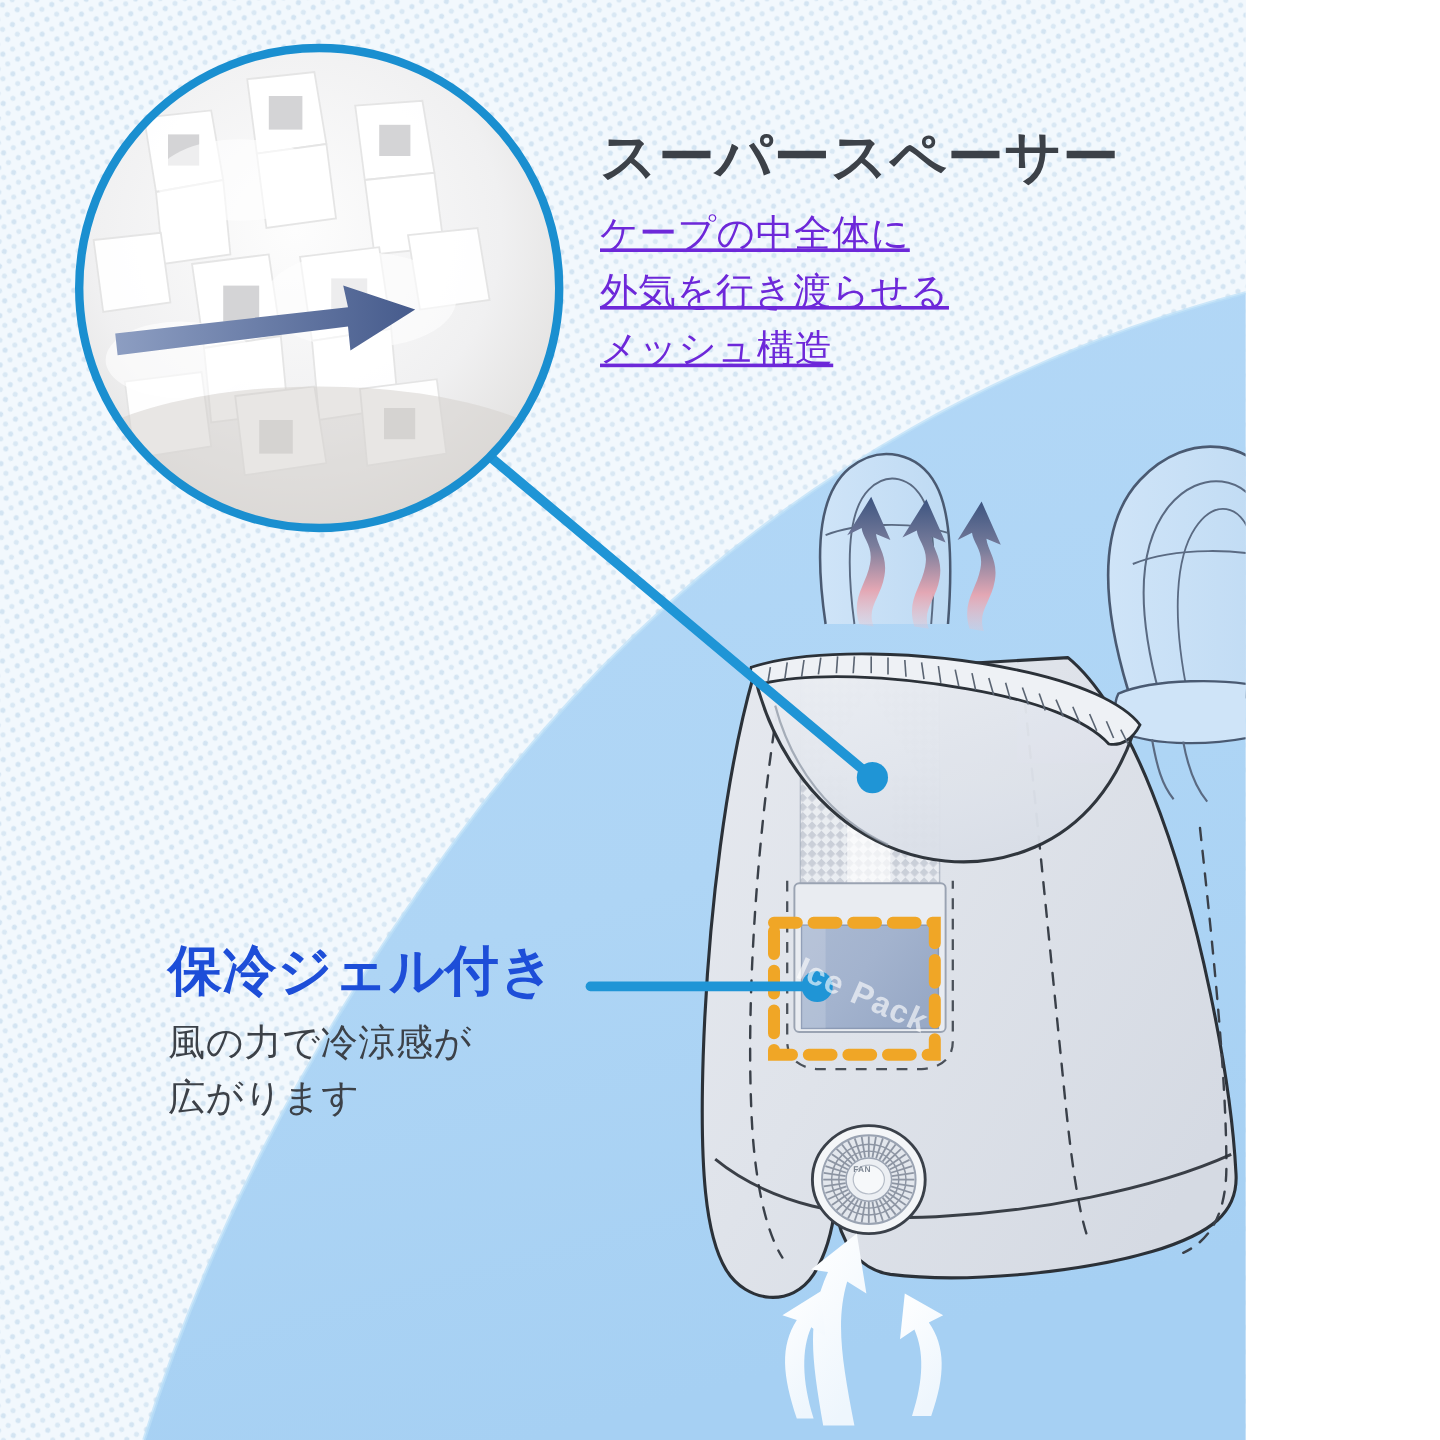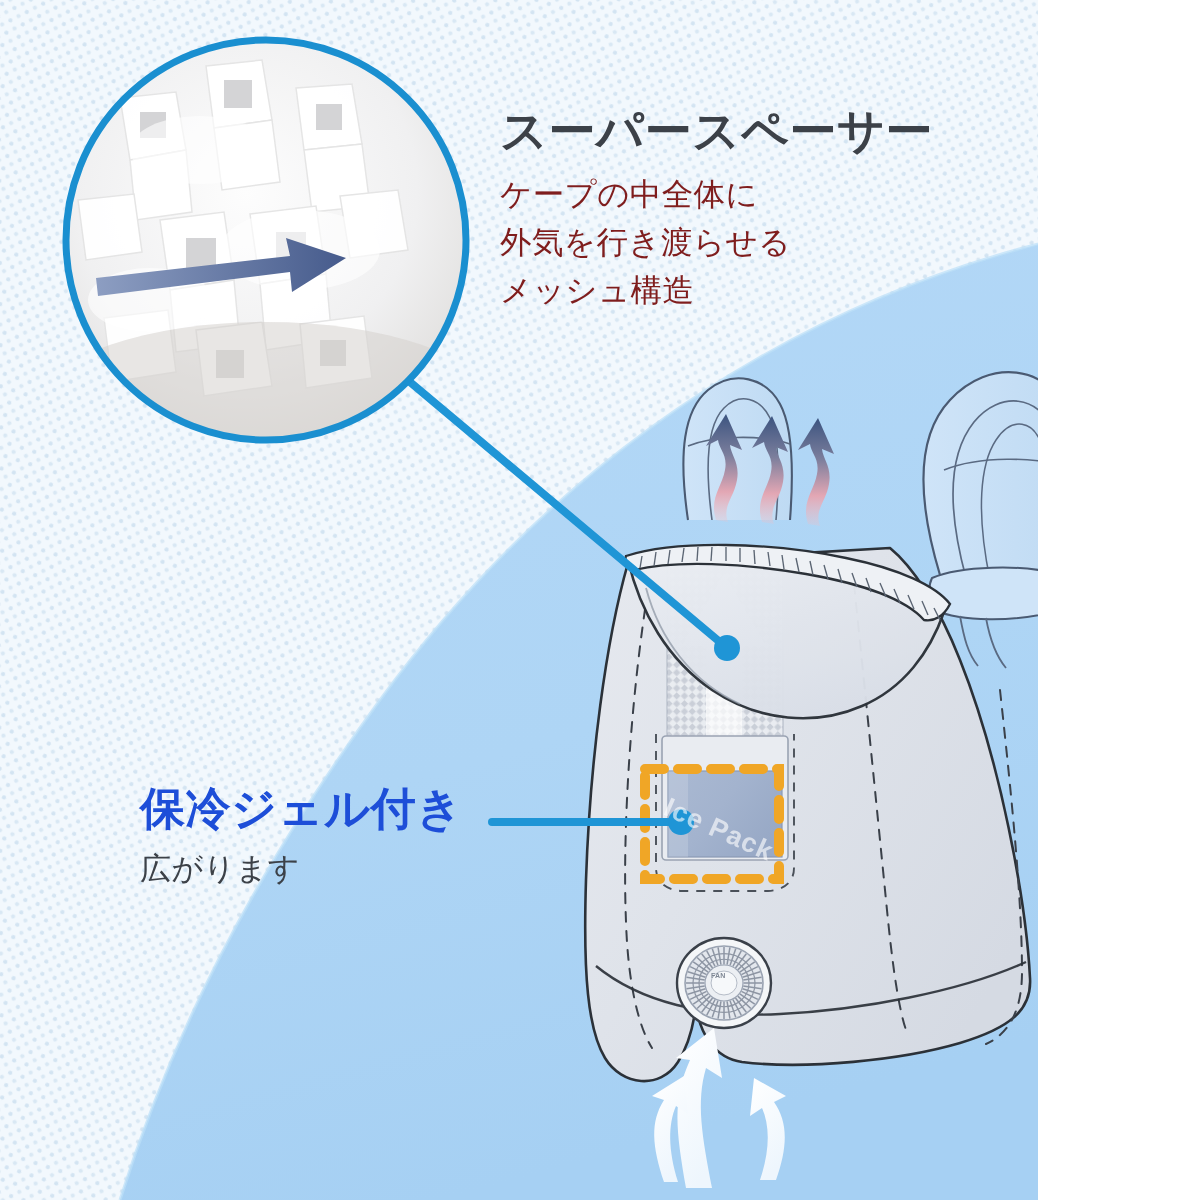--- a/index.html
+++ b/index.html
@@ -31,24 +31,25 @@
     font-weight: 700;
     color: #3c4148;
     letter-spacing: 0.5px;
     line-height: 1.08;
     margin: 0;
     white-space: nowrap;
   }
   #spacer-desc {
     font-size: 31.5px;
     font-weight: 500;
-    color: #7f1d1d;
+    color: #6d28d9;
     line-height: 1.52;
     margin: 14px 0 0 0;
     letter-spacing: 0.4px;
+    text-decoration: underline;
   }
 
   
   #gel-block { left: 140px; top: 785px; width: 430px; }
   #gel-title {
     font-size: 45px;
     font-weight: 700;
     color: #1d4ed8;
     letter-spacing: 0.5px;
     line-height: 1.08;
@@ -412,20 +413,21 @@
     <p id="spacer-desc">
       <span class="desc-line">ケープの中全体に</span>
       <span class="desc-line">外気を行き渡らせる</span>
       <span class="desc-line">メッシュ構造</span>
     </p>
   </div>
 
   <div class="txt-block" id="gel-block">
     <h1 id="gel-title">保冷ジェル付き</h1>
     <p id="gel-desc">
+      <span class="desc-line">風の力で冷涼感が</span>
       <span class="desc-line">広がります</span>
     </p>
   </div>
 
   <div id="ice-pack-label">Ice Pack</div>
   <div id="fan-hub-label">FAN</div>
 
 </div>
 
 </body></html>

